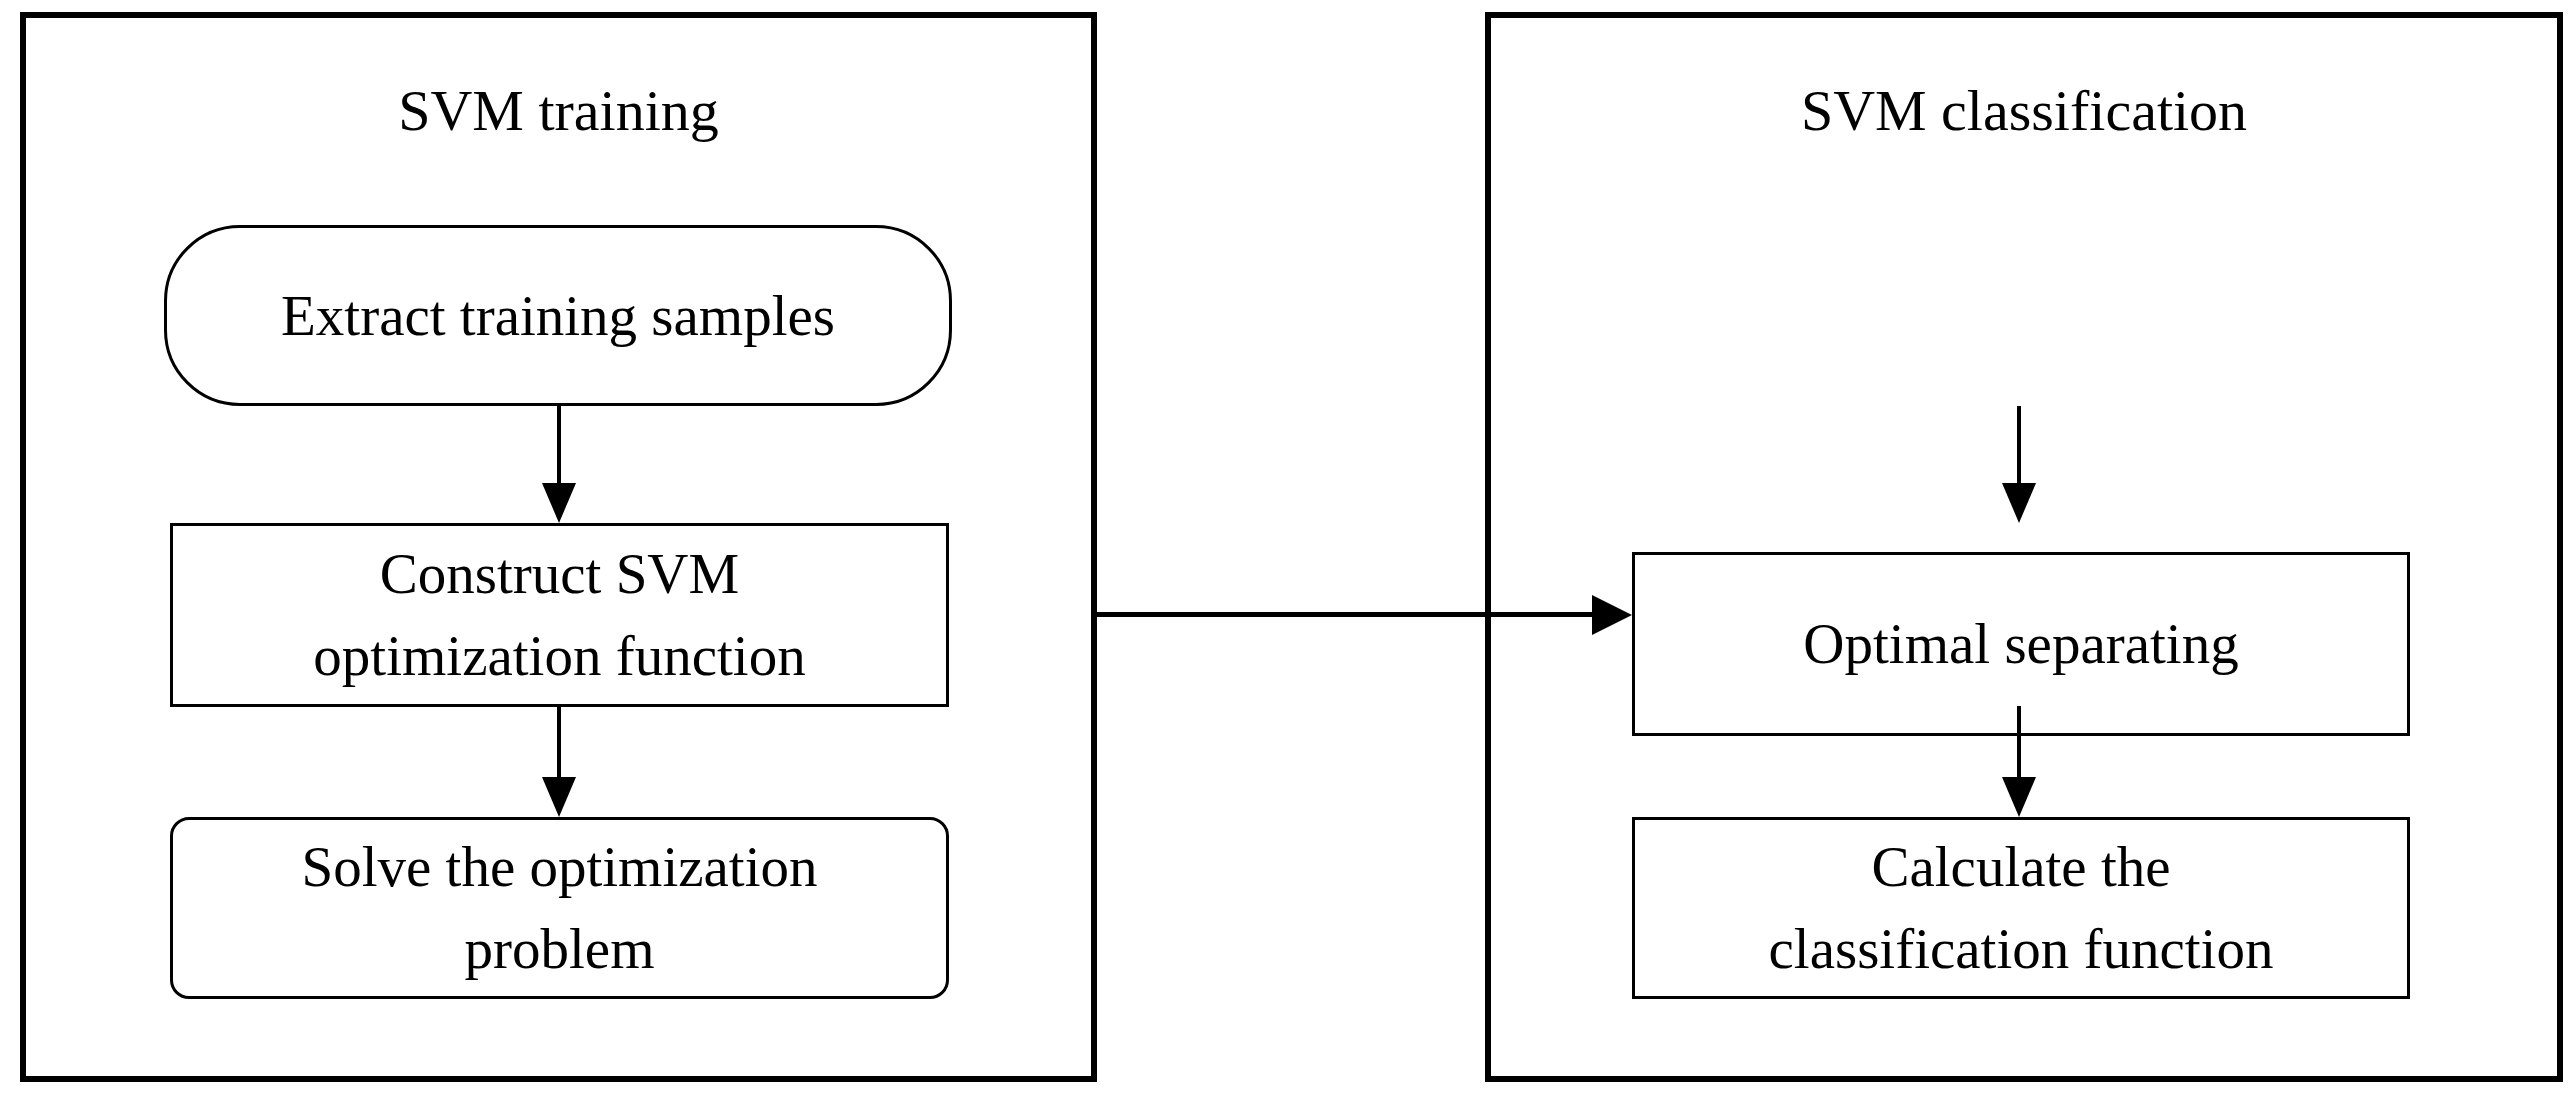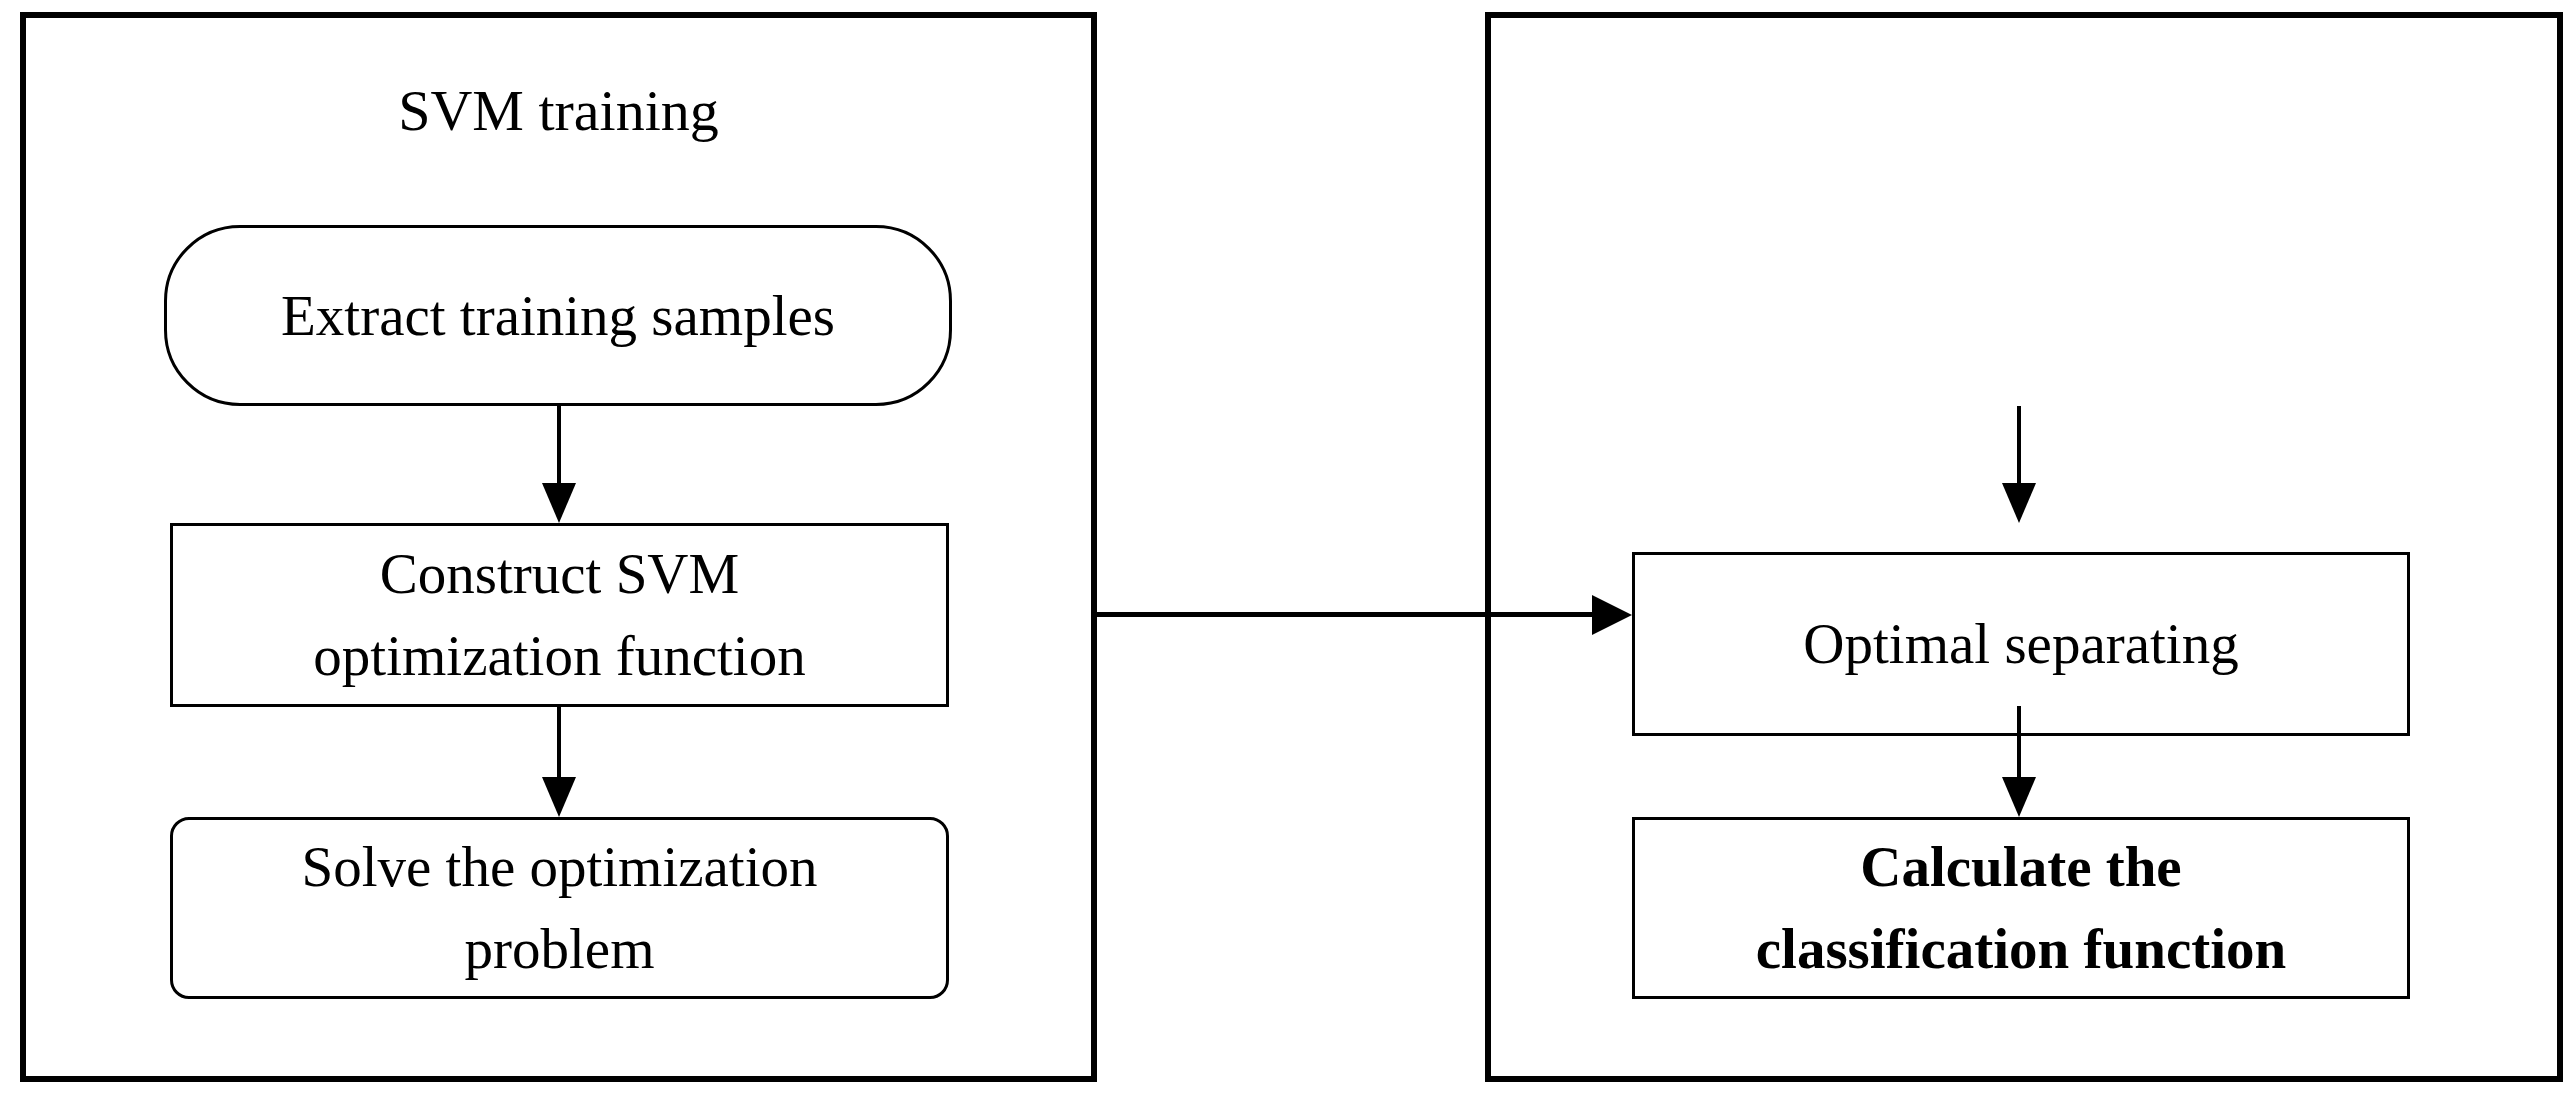--- a/index.html
+++ b/index.html
@@ -61,21 +61,21 @@
   .stadium { border-radius: 76px; }
 
   
   .panel-left .stadium { left: 138px; top: 207px; width: 788px; height: 181px; }
   .panel-left .rect-1  { left: 144px; top: 505px; width: 779px; height: 184px; }
   .panel-left .rect-2  { left: 144px; top: 799px; width: 779px; height: 182px; border-radius: 19px; }
 
   
   .panel-right .stadium { left: 136px; top: 207px; width: 785px; height: 181px; }
   .panel-right .rect-1  { left: 141px; top: 534px; width: 778px; height: 184px; }
-  .panel-right .rect-2  { left: 141px; top: 799px; width: 778px; height: 182px; font-weight: bold; }
+  .panel-right .rect-2  { left: 141px; top: 799px; width: 778px; height: 182px; }
 
   
   .varrow {
     position: absolute;
     width: 34px;
     display: flex;
     flex-direction: column;
     align-items: center;
   }
   .varrow .shaft { width: 4.3px; flex: 1 1 auto; background: #000000; }
@@ -135,20 +135,21 @@
       <div class="head"></div>
     </div>
 
     <div class="node rect-2">
       <span class="line">Solve the optimization</span>
       <span class="line">problem</span>
     </div>
   </section>
 
   <section class="panel panel-right">
+    <div class="panel-title">SVM classification</div>
 
 
     <div class="varrow varrow-1">
       <div class="shaft"></div>
       <div class="head"></div>
     </div>
 
     <div class="node rect-1">
       <span class="line">Optimal separating</span>
     </div>

